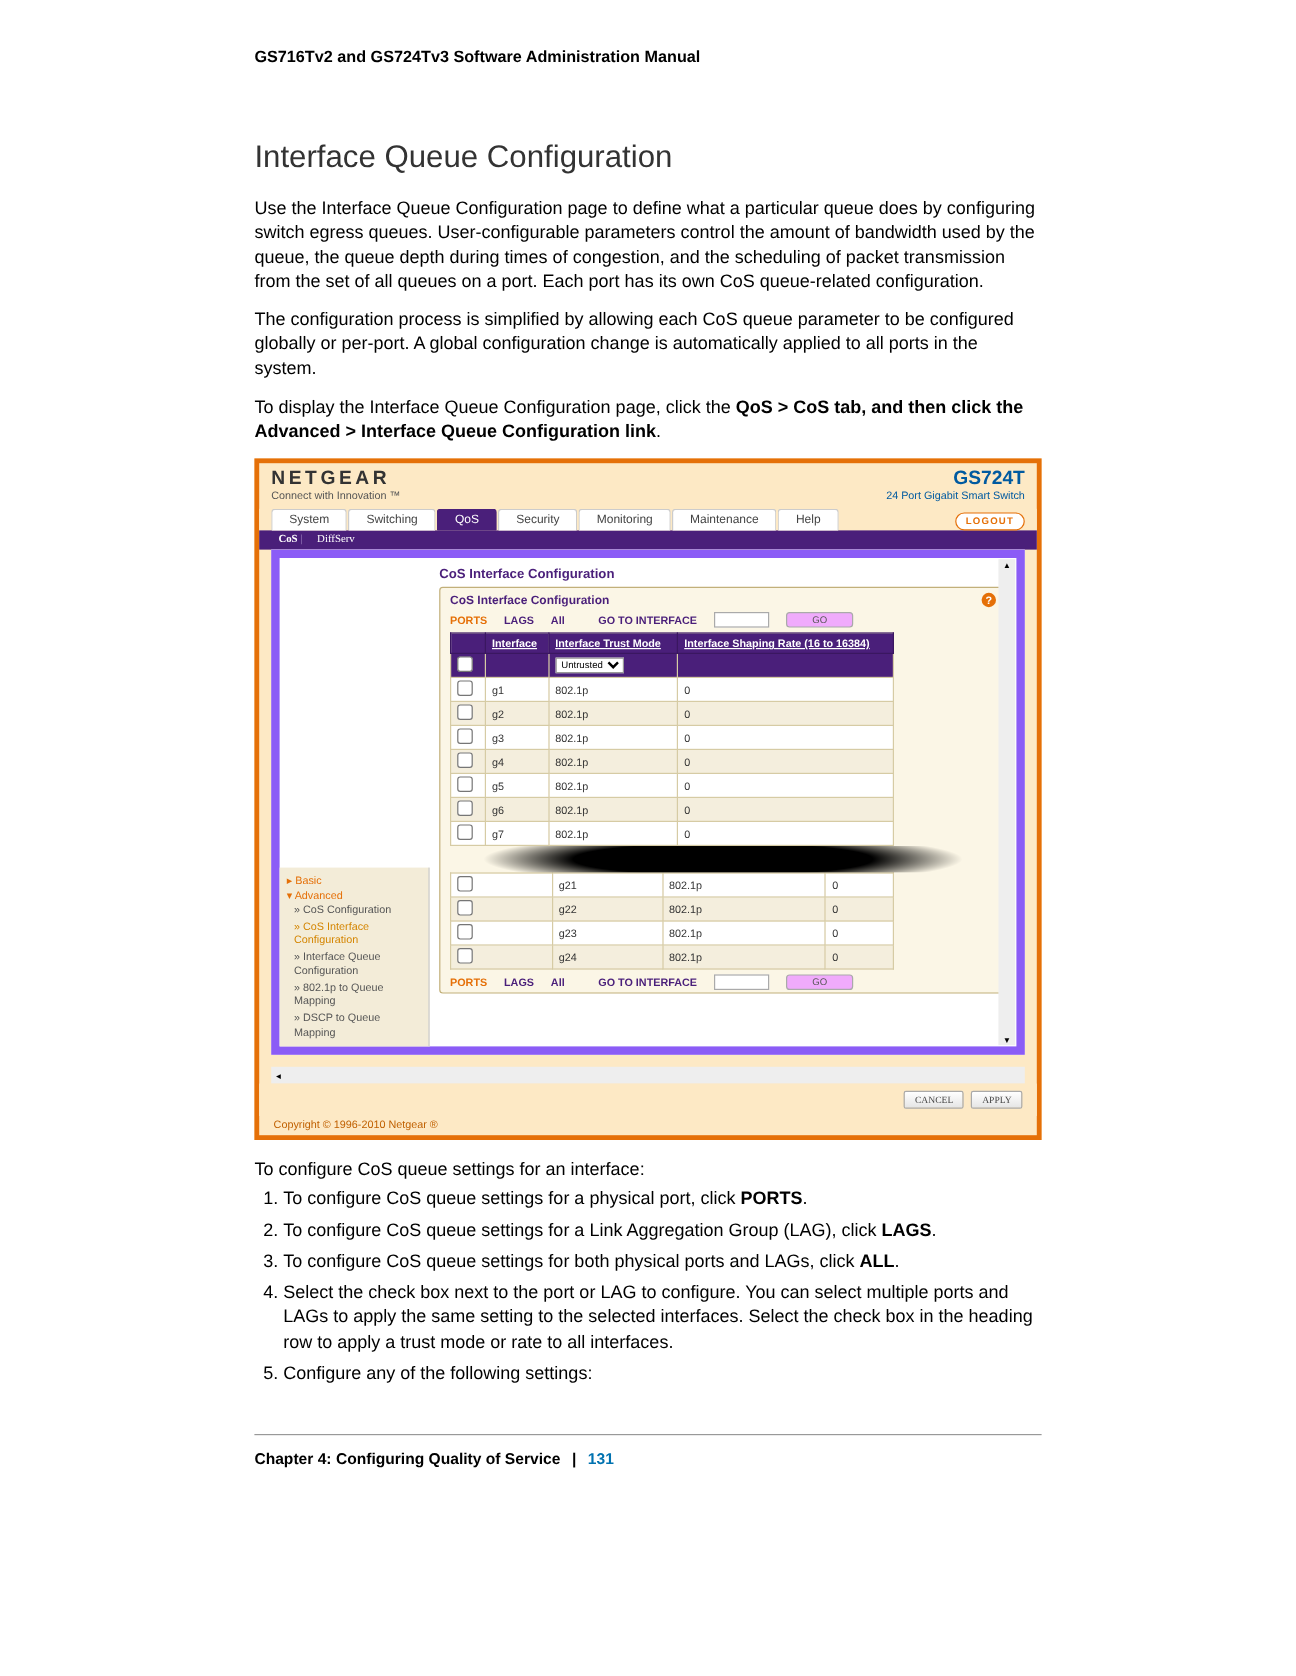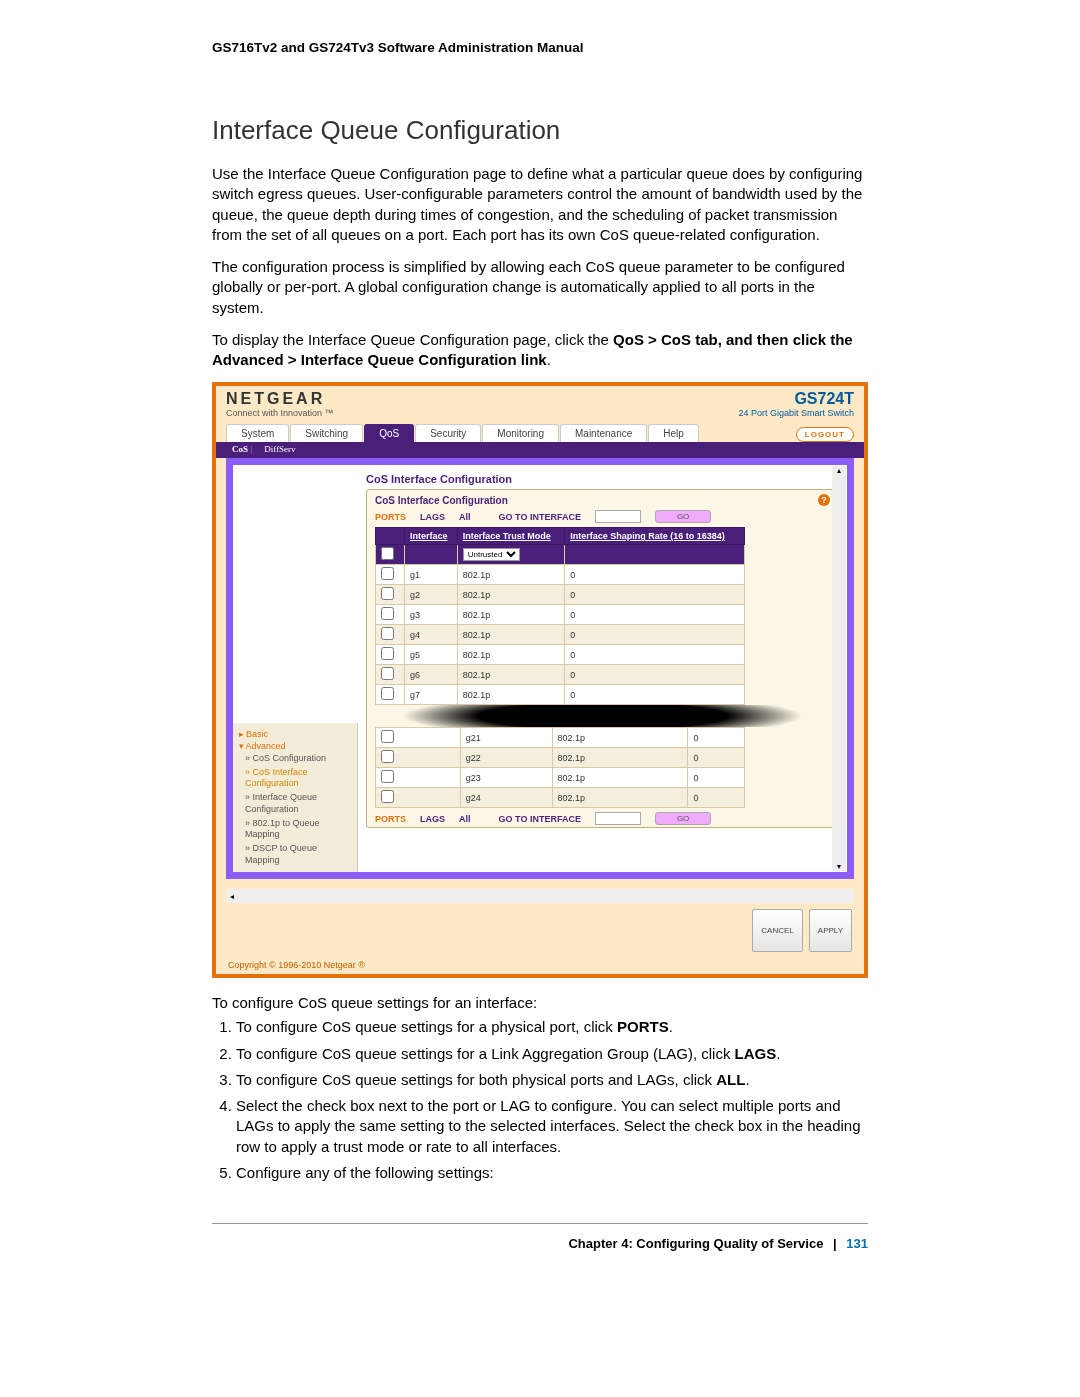--- a/index.html
+++ b/index.html
@@ -134,33 +134,33 @@
   }
   .ss-scroll-h {
     background:#eee; height:14px; display:flex; align-items:center; font-size:8px;
     margin: 4px 10px 0 10px;
   }
   .ss-bottom-actions {
     display:flex; justify-content:flex-end; gap:6px; padding:6px 12px;
     background:#fde9c5;
   }
   .ss-btn {
-    font-size:8px; padding:16px 8px; background:linear-gradient(#fff,#e5e5e5);
-    border:1px solid #aaa; border-radius:2px; color:#444;
+    font-size:8px; padding:2px 8px; background:linear-gradient(#fff,#e5e5e5);
+    border:1px solid #aaa; border-radius:2px; color:#444;font-family:Liberation Serif, serif;
   }
   .ss-copyright {
     font-size:9px; color:#c06000; padding: 2px 12px 4px 12px;
   }
   .post-text { margin-top:12px; font-size:15px; }
   ol.steps { margin:6px 0 16px 0; padding-left:24px; }
   ol.steps li { margin: 6px 0; line-height:1.35; font-size:15px;}
   ol.steps li b, .post-text b, .para b { font-weight:bold; }
   .footer {
     margin-top: 40px; border-top:1px solid #999; padding-top:12px;
-    text-align:right; font-size:13px; font-weight:bold;
+    font-size:13px; font-weight:bold;
   }
   .footer .sep { margin:0 6px; }
   .footer .pn { color:#0072b0; }
 </style>
 </head>
 <body>
 
 <div class="page">
 
   <div class="manual-header">GS716Tv2 and GS724Tv3 Software Administration Manual</div>

